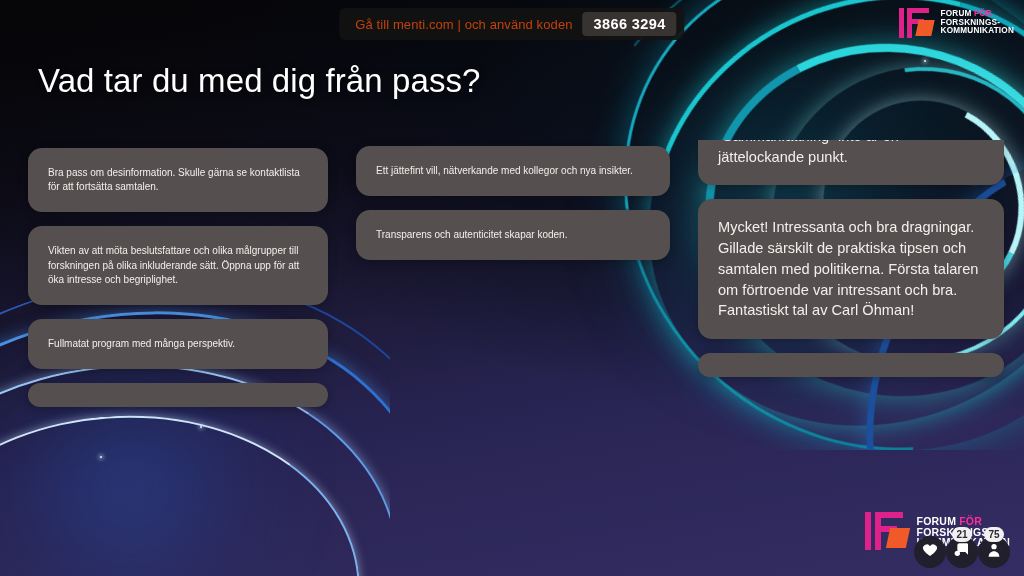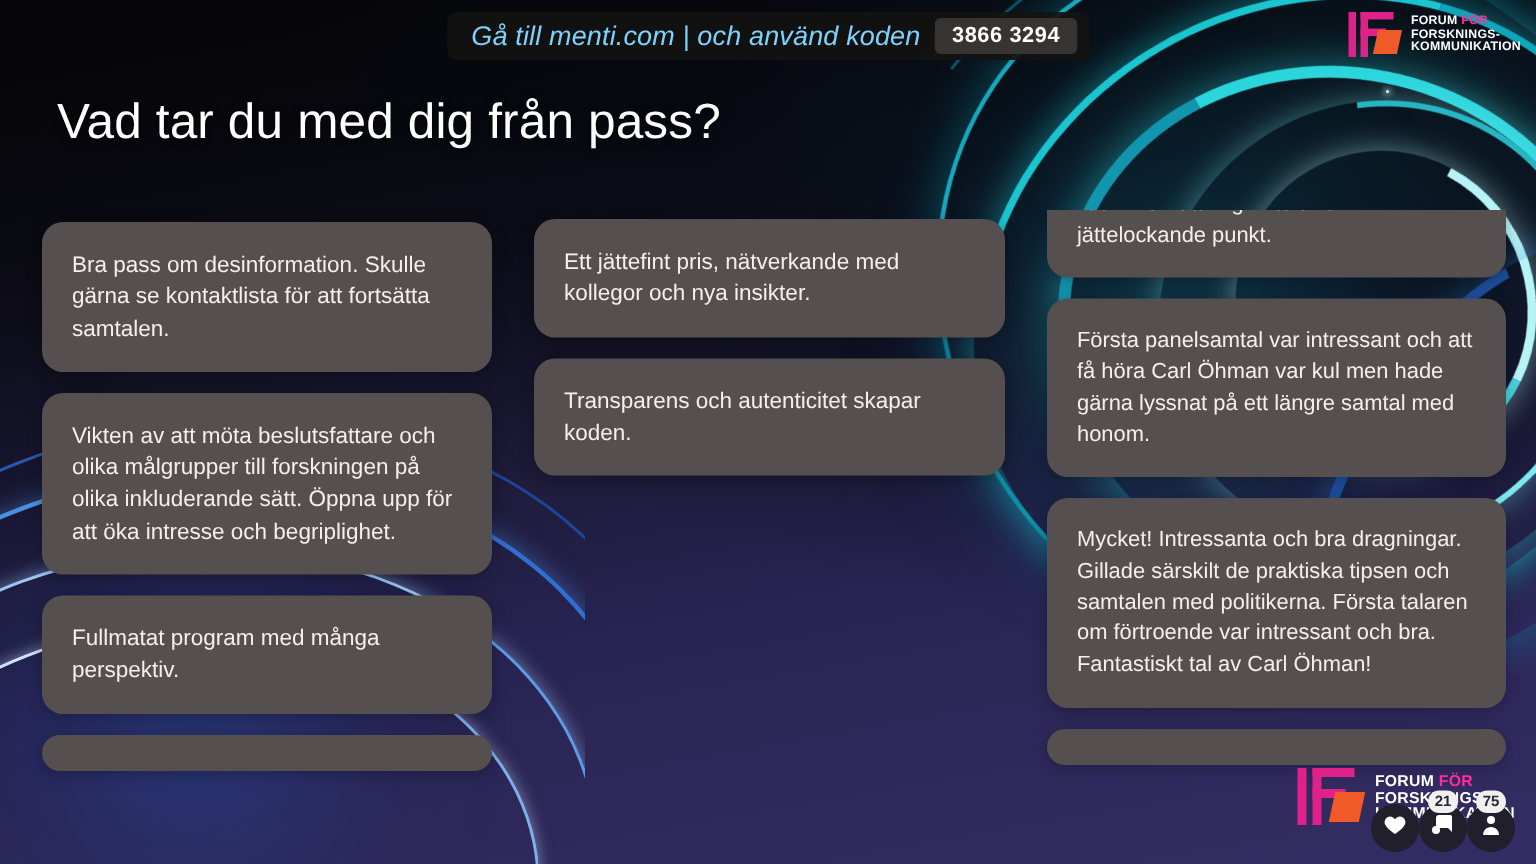--- a/index.html
+++ b/index.html
@@ -117,25 +117,24 @@
     height: 32px;
     display: flex;
     align-items: center;
     gap: 10px;
     padding: 0 8px 0 16px;
     background: rgba(20,18,18,0.92);
     border-radius: 6px;
     z-index: 30;
   }
   .code-bar-text {
-    color: #7dd3fc;
-    font-size: 18px;
+    color: #c2410c;
+    font-size: 13px;
     letter-spacing: 0.1px;
     white-space: nowrap;
-    font-style: italic;
   }
   .code-pill {
     background: rgba(58,54,52,0.95);
     border-radius: 4px;
     padding: 4px 11px;
     color: #ffffff;
     font-size: 14.5px;
     font-weight: bold;
     letter-spacing: 0.4px;
     white-space: nowrap;
@@ -176,21 +175,21 @@
   .col-1 { width: 342px; padding-left: 28px; padding-right: 14px; }
   .col-2 { width: 342px; padding-left: 14px; padding-right: 14px; }
   .col-3 { width: 340px; padding-left: 14px; padding-right: 20px; }
 
   .card {
     background: #55504f;
     border-radius: 14px;
     padding: 18px 20px;
     margin-bottom: 14px;
     color: #f2efec;
-    font-size: 15px;
+    font-size: 10px;
     line-height: 1.42;
     box-shadow: 0 2px 10px rgba(0,0,0,0.28);
   }
   .card.empty { min-height: 24px; padding: 12px 20px; }
   .col-3 .card { font-size: 14.6px; }
   .col-3 { margin-top: -32px; }
   .col-2 { margin-top: 6px; }
   .col-1 { margin-top: 8px; }
 
   
@@ -297,27 +296,26 @@
   <div class="columns">
 
     <div class="col col-1">
       <div class="card">Bra pass om desinformation. Skulle gärna se kontaktlista för att fortsätta samtalen.</div>
       <div class="card">Vikten av att möta beslutsfattare och olika målgrupper till forskningen på olika inkluderande sätt. Öppna upp för att öka intresse och begriplighet.</div>
       <div class="card">Fullmatat program med många perspektiv.</div>
       <div class="card empty"></div>
     </div>
 
     <div class="col col-2">
-      <div class="card">Ett jättefint pris, nätverkande med kollegor och nya insikter.</div>
+      <div class="card">Ett jättefint vill, nätverkande med kollegor och nya insikter.</div>
       <div class="card">Transparens och autenticitet skapar koden.</div>
     </div>
 
     <div class="col col-3">
       <div class="card">“Sammanfattning” inte är en jättelockande punkt.</div>
-      <div class="card">Första panelsamtal var intressant och att få höra Carl Öhman var kul men hade gärna lyssnat på ett längre samtal med honom.</div>
       <div class="card">Mycket! Intressanta och bra dragningar. Gillade särskilt de praktiska tipsen och samtalen med politikerna. Första talaren om förtroende var intressant och bra. Fantastiskt tal av Carl Öhman!</div>
       <div class="card empty"></div>
     </div>
 
   </div>
 
   <div class="logo logo-br">
     <div class="logo-mark">
       <div class="bar" style="left:0;top:2px;width:6px;height:38px;background:#e0218a;"></div>
       <div class="bar" style="left:10px;top:2px;width:6px;height:38px;background:#e0218a;"></div>

